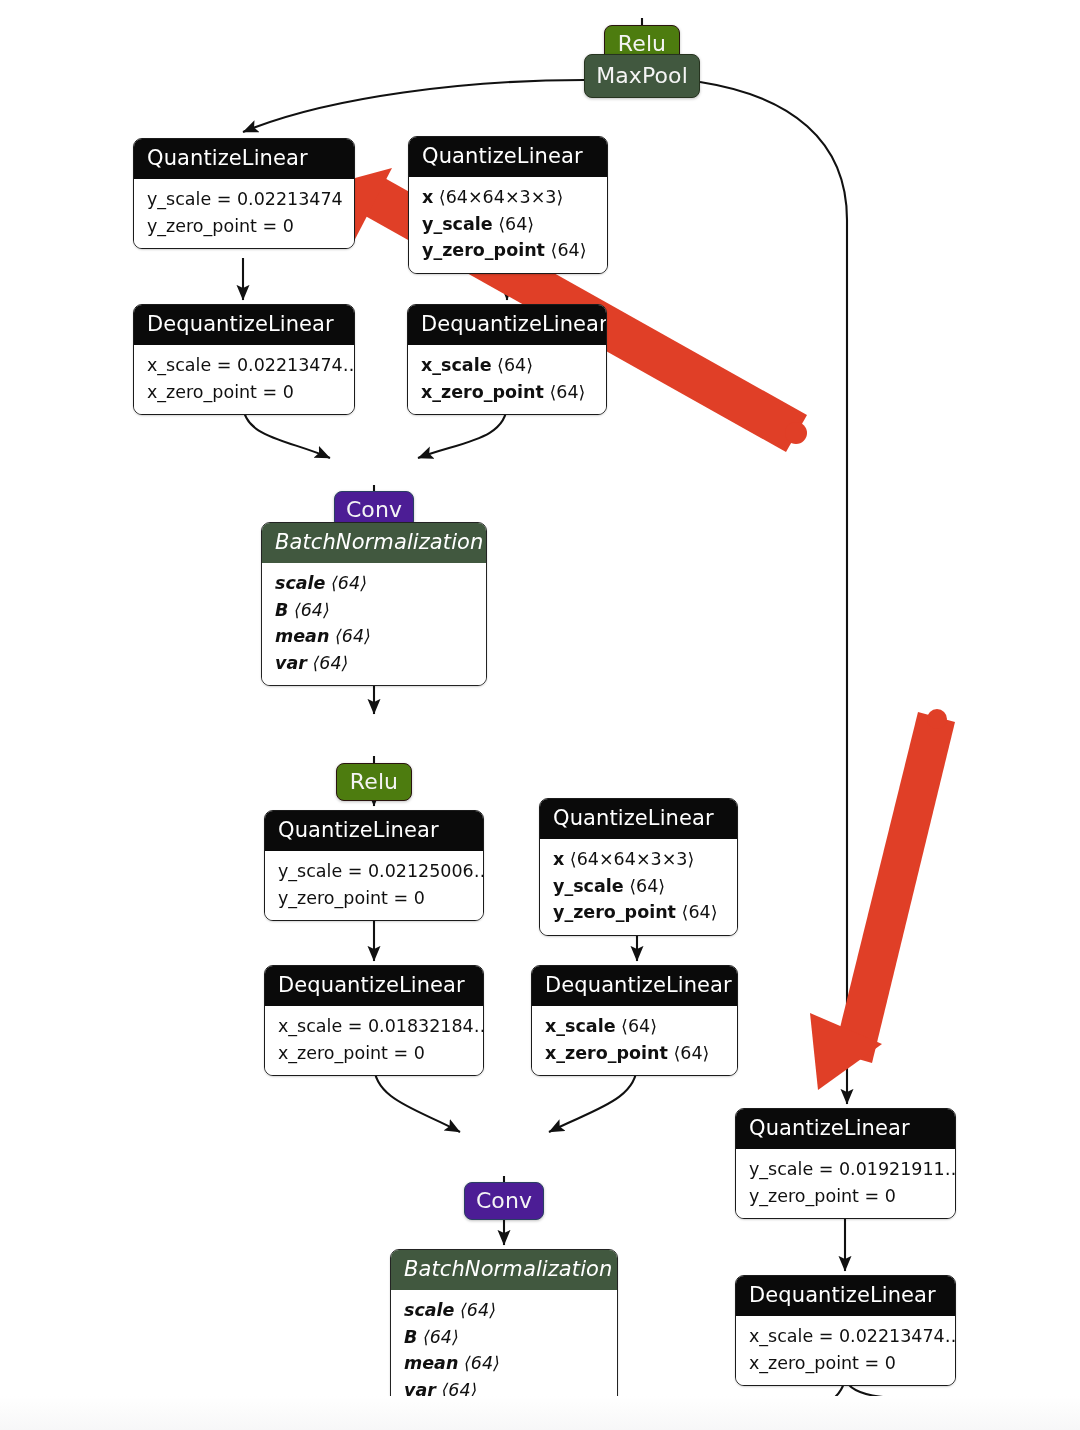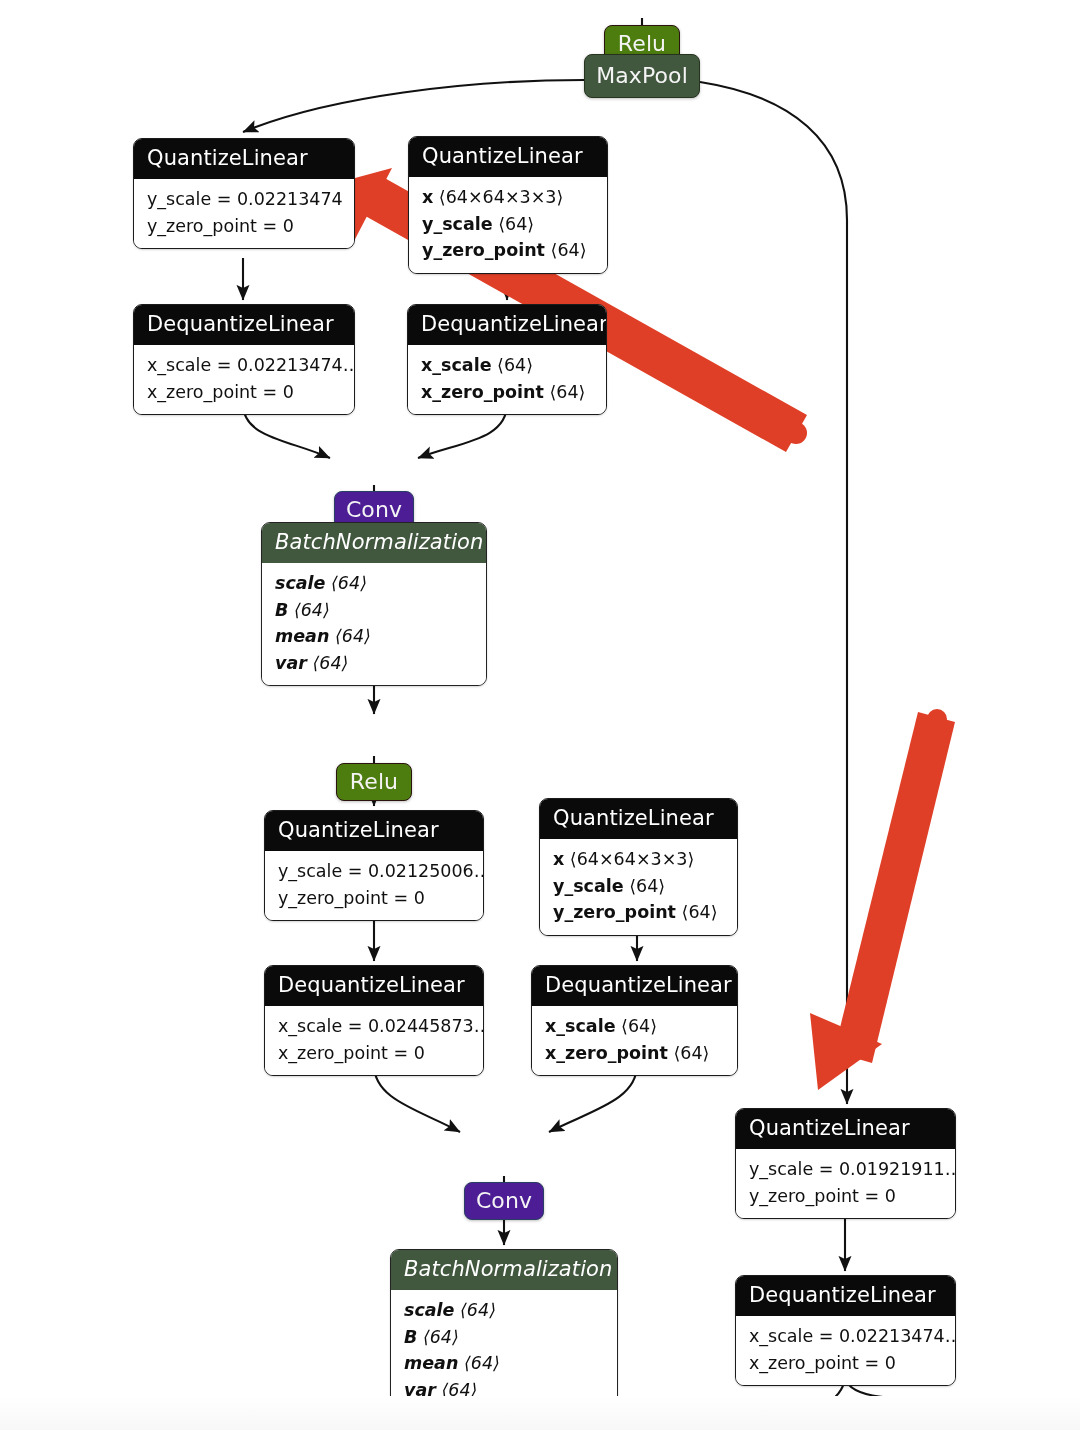--- a/index.html
+++ b/index.html
@@ -200,21 +200,21 @@
         <div class="hdr">QuantizeLinear</div>
         <div class="body">
           <div class="row"><b>x</b><span class="dim"> ⟨64×64×3×3⟩</span></div>
           <div class="row"><b>y_scale</b><span class="dim"> ⟨64⟩</span></div>
           <div class="row"><b>y_zero_point</b><span class="dim"> ⟨64⟩</span></div>
         </div>
       </div>
       <div class="node qdq" style="left: 264px; top: 965px; width: 220px;">
         <div class="hdr">DequantizeLinear</div>
         <div class="body">
-          <div class="row">x_scale = 0.02445873…</div>
+          <div class="row">x_scale = 0.01832184…</div>
           <div class="row">x_zero_point = 0</div>
         </div>
       </div>
       <div class="node qdq" style="left: 531px; top: 965px; width: 207px;">
         <div class="hdr">DequantizeLinear</div>
         <div class="body">
           <div class="row"><b>x_scale</b><span class="dim"> ⟨64⟩</span></div>
           <div class="row"><b>x_zero_point</b><span class="dim"> ⟨64⟩</span></div>
         </div>
       </div>

